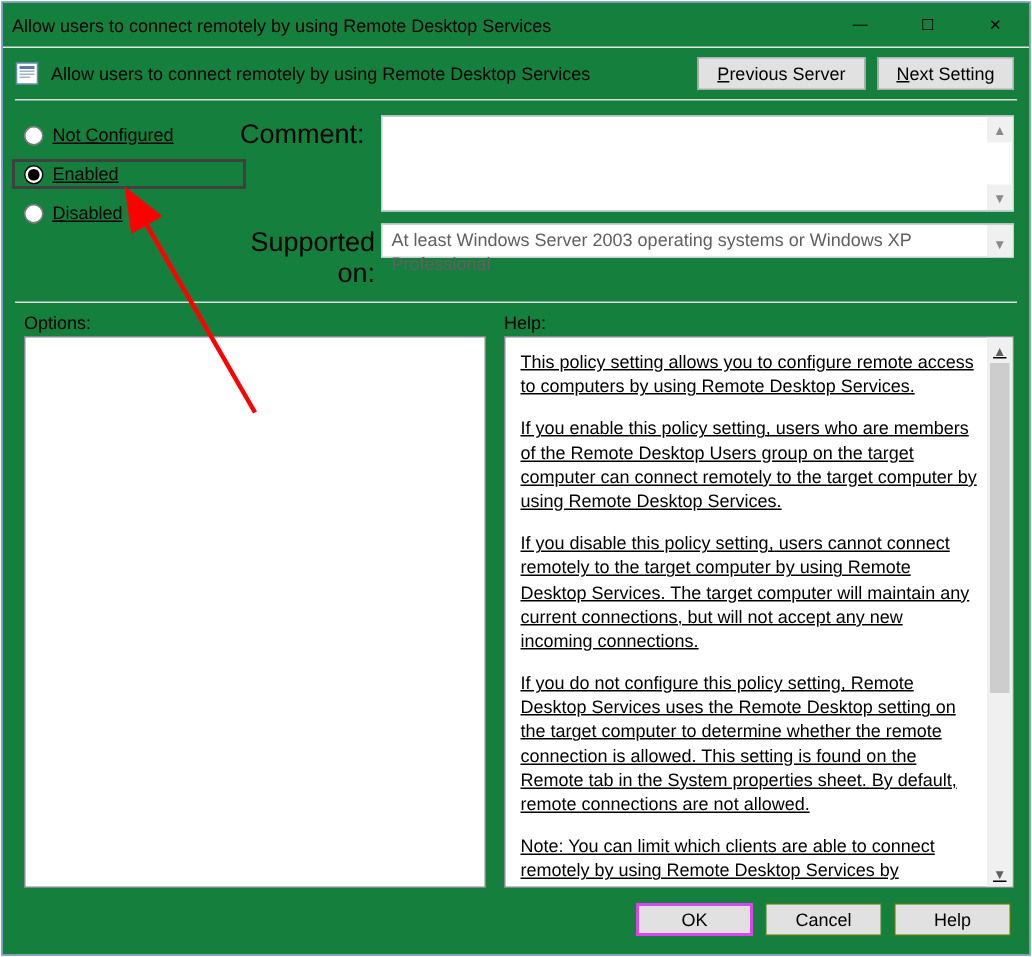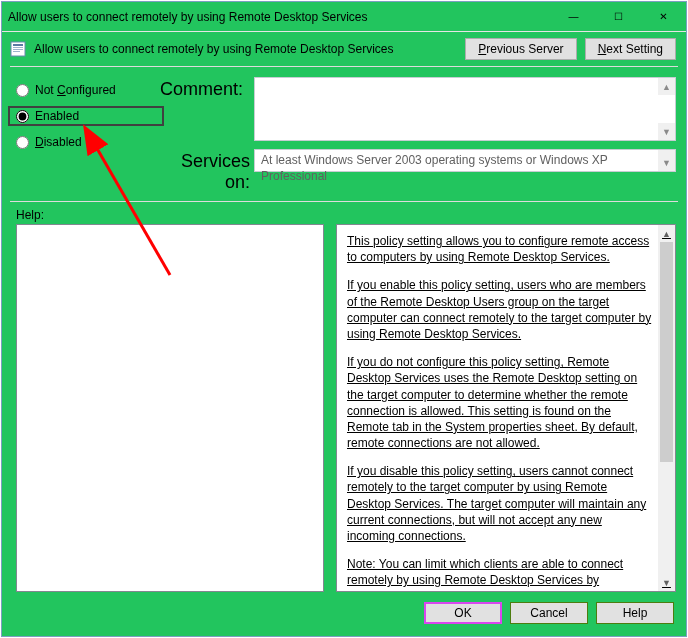--- a/index.html
+++ b/index.html
@@ -12,21 +12,21 @@
     width: 688px;
     height: 638px;
     overflow: hidden;
     position: relative;
   }
   .window {
     border: 1px solid #7c9fc1;
     width: 686px;
     height: 636px;
     margin: 1px;
-    background: #22c55e;
+    background: #15803d;
     display: flex;
     flex-direction: column;
   }
   
   .titlebar {
     display: flex;
     align-items: center;
     height: 30px;
     padding: 0 0 0 6px;
     border-bottom: 1px solid #e5e5e5;
@@ -203,21 +203,21 @@
       </div>
     <div class="nav-btn">
         <span class="ul">N</span>
         <span>ext Setting</span>
       </div>
   </div>
 
   <div class="divider"></div>
 
   <div class="settings-area">
-    <div class="radio-col" style="grid-row: 1 / span 2;">
+    <div class="radio-col" style="grid-row: 1 / span 2; text-decoration: underline;">
       <div class="radio-row">
         <input type="radio" name="st" style="">
         <label><span>Not </span><span class="ul">C</span><span>onfigured</span></label>
       </div>
       <span class="radio-highlight">
         <input type="radio" name="st" checked="" style="">
         <label><span class="ul">E</span><span>nabled</span></label>
       </span>
       <div class="radio-row">
         <input type="radio" name="st" style="">
@@ -228,46 +228,47 @@
     <div class="lbl">Comment:</div>
     <div class="comment-box">
       <div class="fake-scroll-up">
           <span>▲</span>
         </div>
       <div class="fake-scroll-down">
           <span>▼</span>
         </div>
     </div>
 
-    <div class="lbl" style="text-align:right; grid-column:2;">Services on:</div>
+    <div class="lbl" style="text-align:right; grid-column:2;">Supported on:</div>
     <div class="supported-box">
       <div class="supported-text">At least Windows Server 2003 operating systems or Windows XP Professional</div>
       <div class="fake-scroll-up">
           <span>▲</span>
         </div>
       <div class="fake-scroll-down">
           <span>▼</span>
         </div>
     </div>
   </div>
 
   <div class="divider" style="margin-top:4px;"></div>
 
   <div class="mid-labels">
+    <div class="opt-lbl">Options:</div>
     <div>Help:</div>
   </div>
 
   <div class="lower">
     <div class="options-pane"></div>
     <div class="help-pane">
       <div class="help-content">
         <p>This policy setting allows you to configure remote access to computers by using Remote Desktop Services.</p>
         <p>If you enable this policy setting, users who are members of the Remote Desktop Users group on the target computer can connect remotely to the target computer by using Remote Desktop Services.</p>
+        <p>If you disable this policy setting, users cannot connect remotely to the target computer by using Remote Desktop Services. The target computer will maintain any current connections, but will not accept any new incoming connections.</p>
         <p>If you do not configure this policy setting, Remote Desktop Services uses the Remote Desktop setting on the target computer to determine whether the remote connection is allowed. This setting is found on the Remote tab in the System properties sheet. By default, remote connections are not allowed.</p>
-        <p>If you disable this policy setting, users cannot connect remotely to the target computer by using Remote Desktop Services. The target computer will maintain any current connections, but will not accept any new incoming connections.</p>
         <p>Note: You can limit which clients are able to connect remotely by using Remote Desktop Services by configuring the policy setting</p>
       </div>
       <div class="help-scrollbar">
         <div class="sb-btn">
             <span>▲</span>
           </div>
         <div class="sb-track">
           <div class="sb-thumb"></div>
         </div>
         <div class="sb-btn">

